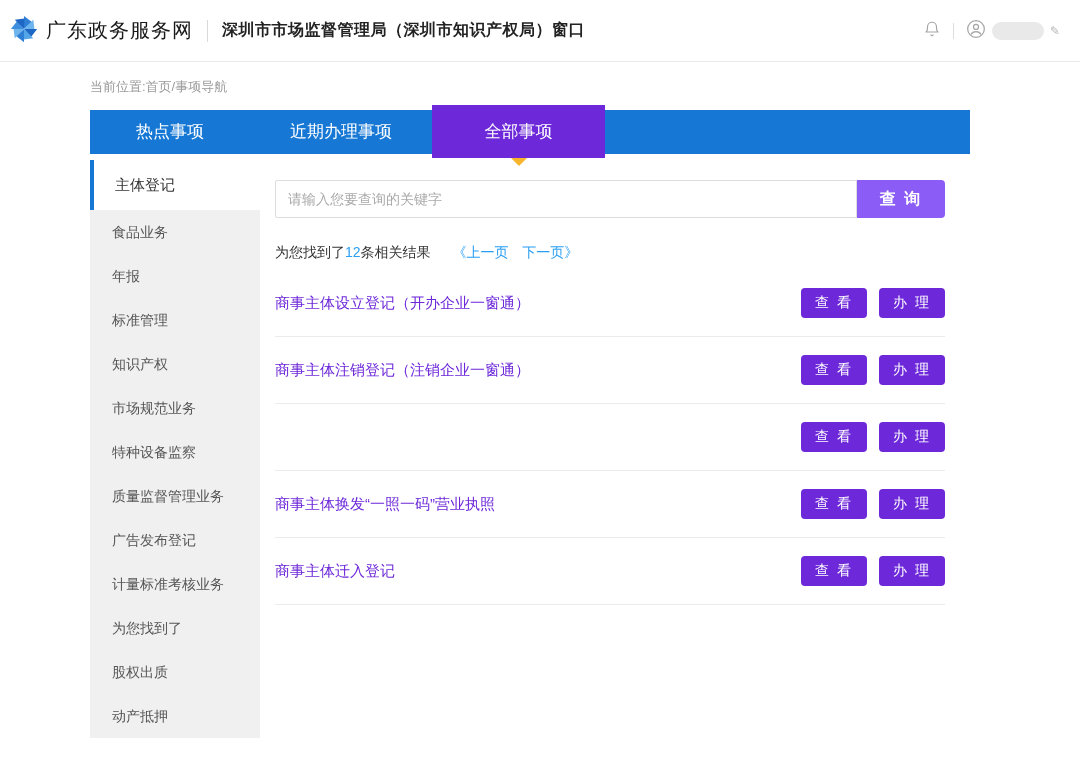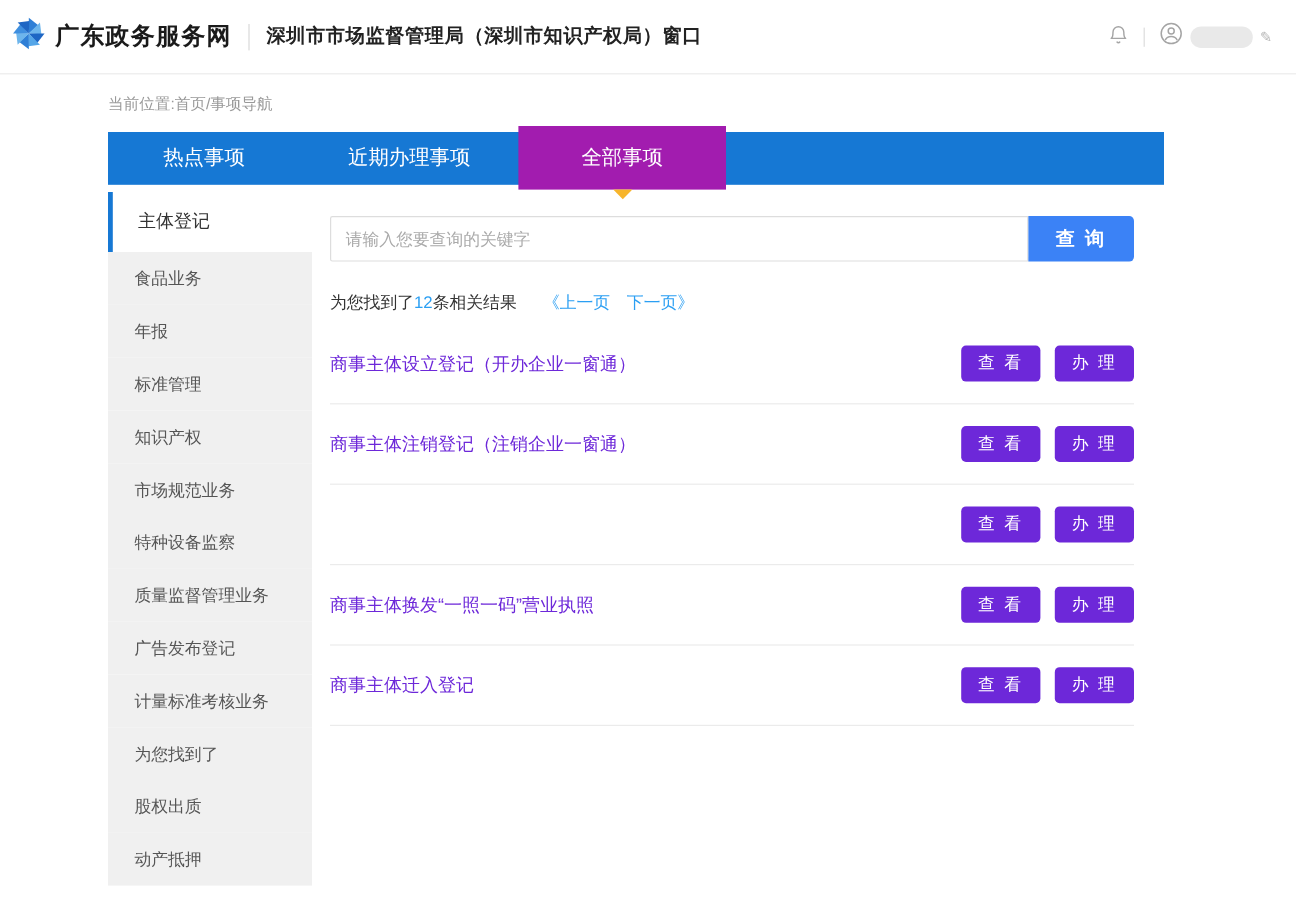--- a/index.html
+++ b/index.html
@@ -3,60 +3,60 @@
 <meta charset="utf-8">
 <style>
   * { margin:0; padding:0; box-sizing:border-box; }
   html,body { width:1080px; height:767px; background:#fff; overflow:hidden;
     font-family:"Liberation Sans","DejaVu Sans",sans-serif; }
 
   
   .header { height:62px; display:flex; align-items:center; padding:0 20px 0 10px;
     border-bottom:1px solid #ececec; background:#fff; }
   .brand { display:flex; align-items:center; gap:8px; cursor:pointer; }
-  .brand-text { font-size:20px; font-weight:bold; color:#1a1a1a; letter-spacing:1px; }
+  .brand-text { font-size:20px; font-weight:normal; color:#1a1a1a; letter-spacing:1px; }
   .hdr-divider { width:1px; height:22px; background:#d9d9d9; margin:0 14px; }
   .window-title { font-size:16px; font-weight:bold; color:#222; letter-spacing:0.5px; }
   .hdr-right { margin-left:auto; display:flex; align-items:center; }
   .icon-btn { background:none; border:none; cursor:pointer; display:flex; align-items:center; }
   .hdr-right .sep { width:1px; height:16px; background:#ddd; margin:0 12px; }
   .account { display:flex; align-items:center; gap:6px; cursor:pointer; }
   .redacted { width:52px; height:18px; background:#e9e9e9; border-radius:9px; }
   .pencil { color:#b5b5b5; font-size:12px; }
 
   
   .breadcrumb { margin:16px 0 0 90px; font-size:13px; color:#999; height:18px; }
 
   
   .tabbar { position:relative; margin:14px 0 0 90px; width:880px; height:44px;
     background:#1678d4; display:flex; }
   .tab { color:#fff; font-size:17px; line-height:44px; text-align:center; cursor:pointer; }
   .tab-1 { width:160px; }
   .tab-2 { width:182px; }
   .tab-active { position:absolute; left:342px; top:-5px; width:173px; height:53px;
-    background:#a21caf; line-height:53px; z-index:2; font-weight:normal; }
+    background:#6d28d9; line-height:53px; z-index:2; font-weight:normal; }
   .tab-active::after { content:""; position:absolute; left:50%; bottom:-8px;
     transform:translateX(-50%); width:0; height:0;
     border-left:8px solid transparent; border-right:8px solid transparent;
     border-top:8px solid #f7b52c; }
 
   
   .layout { display:flex; margin:6px 0 0 90px; width:880px; align-items:flex-start; }
   .sidebar { width:170px; }
   .side-item { background:#f0f0f0; height:44px; line-height:44px; padding-left:22px;
     font-size:14px; color:#555; cursor:pointer; }
   .side-item.active { background:#fff; border-left:4px solid #1678d4; height:50px;
     line-height:50px; padding-left:21px; font-size:15px; color:#333; }
 
   .content { width:670px; margin-left:15px; }
   .search-row { display:flex; margin-top:20px; height:38px; }
   .search-input { flex:1; border:1px solid #ddd; padding:0 12px; font-size:14px;
     color:#333; outline:none; border-radius:2px 0 0 2px; }
   .search-input::placeholder { color:#aaa; }
-  .search-btn { width:88px; background:#3b82f6; color:#fff; font-size:16px;
+  .search-btn { width:88px; background:#8b5cf6; color:#fff; font-size:16px;
     font-weight:bold; border:none; border-radius:0 4px 4px 0; cursor:pointer;
     letter-spacing:2px; }
 
   .result-info { margin-top:26px; font-size:14px; color:#333; height:18px; }
   .result-info .count { color:#2b9ff3; }
   .pager-link { color:#2b9ff3; cursor:pointer; background:none; border:none;
     font-size:14px; }
   .pager-prev { margin-left:18px; }
   .pager-next { margin-left:10px; }
 

